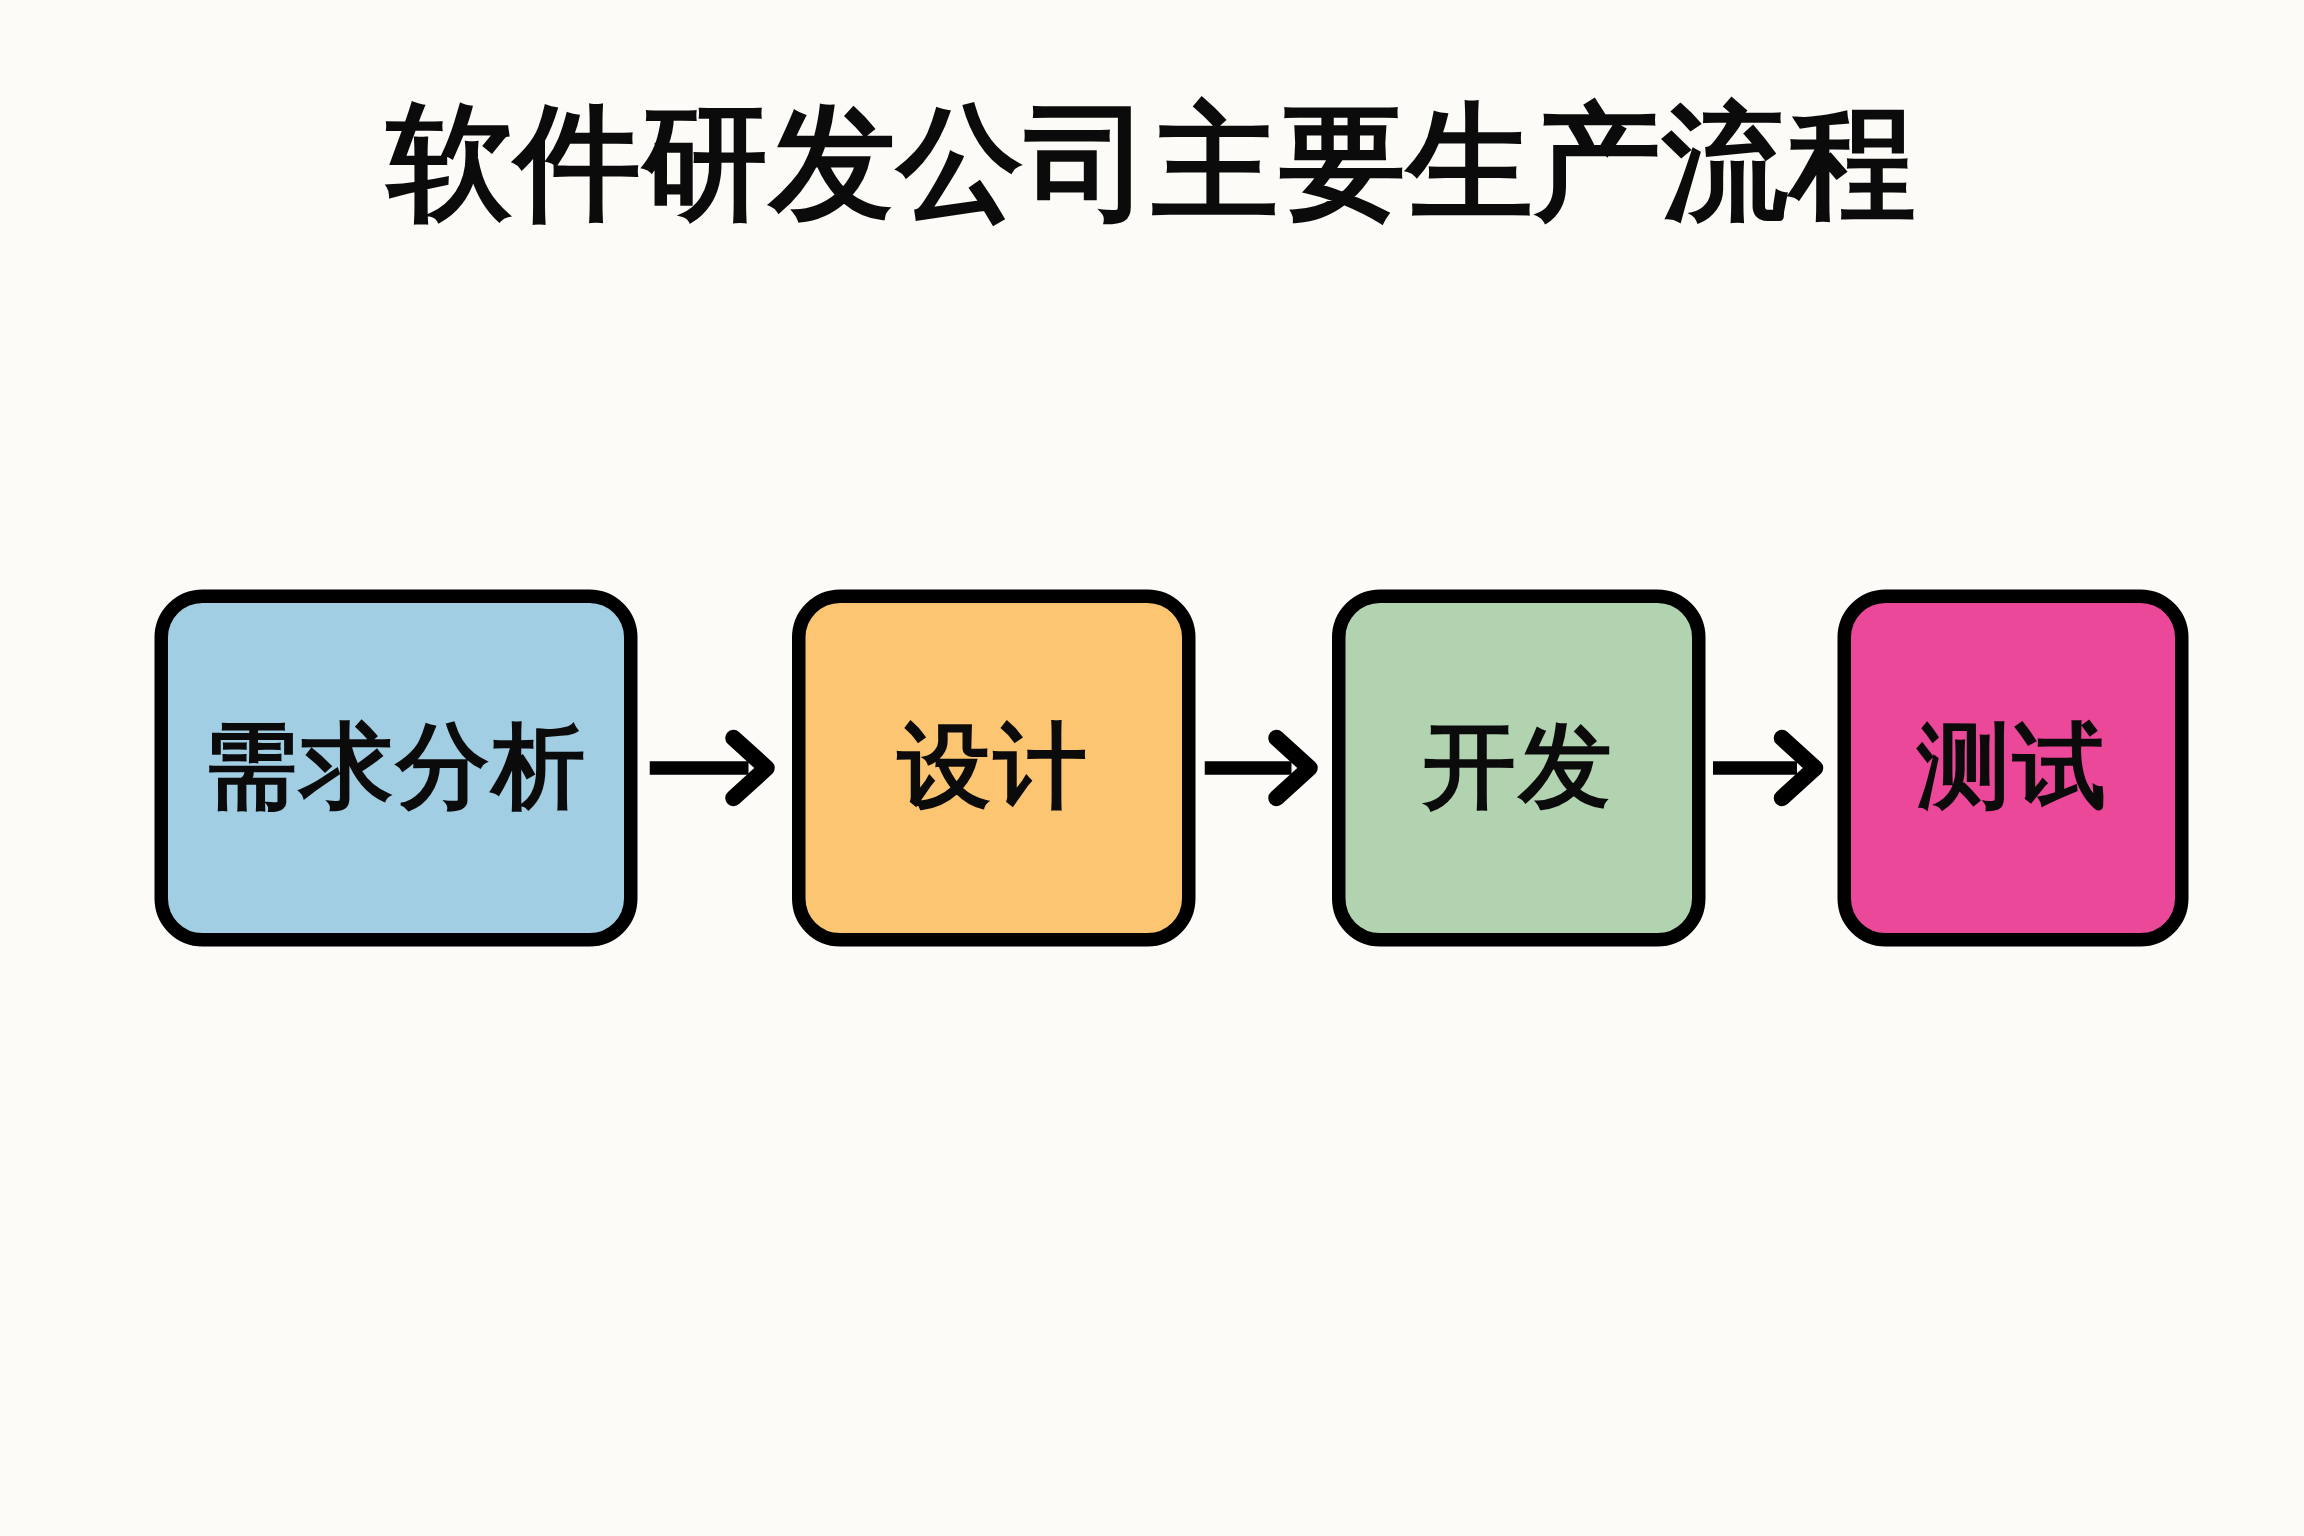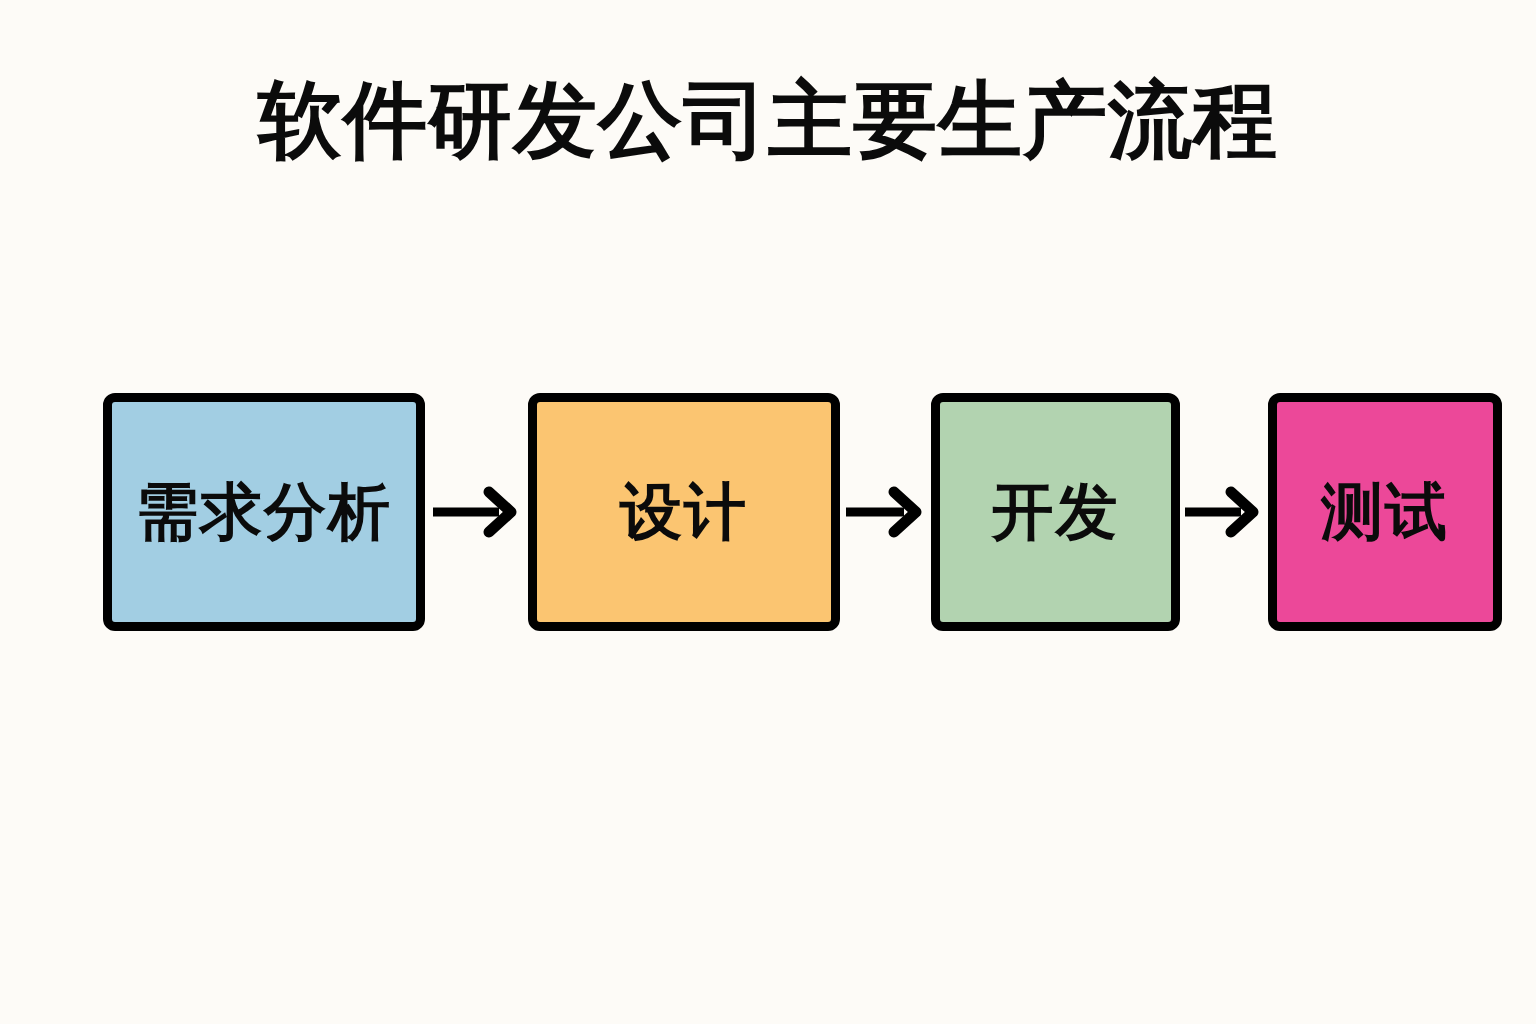--- a/index.html
+++ b/index.html
@@ -14,21 +14,21 @@
     overflow: hidden;
     position: relative;
   }
   .canvas {
     position: relative;
     width: 1536px;
     height: 1024px;
   }
   .title {
     position: absolute;
-    top: 74px;
+    top: 62px;
     left: 0;
     width: 1536px;
     text-align: center;
     font-size: 84px;
     font-weight: bold;
     letter-spacing: 1px;
     color: #0b0b0b;
     line-height: 1.1;
     white-space: nowrap;
   }
@@ -39,36 +39,36 @@
     width: 1356px;
     height: 238px;
     display: flex;
     flex-direction: row;
     align-items: center;
   }
   .node {
     box-sizing: border-box;
     height: 238px;
     border: 9px solid #000000;
-    border-radius: 12px;
+    border-radius: 32px;
     display: flex;
     align-items: center;
     justify-content: center;
     flex: none;
   }
   .node-label {
     font-size: 62px;
     font-weight: bold;
     color: #0b0b0b;
     letter-spacing: 2px;
     white-space: nowrap;
     line-height: 1;
   }
   .node-1 { width: 322px; background: #a2cee3; }
-  .node-2 { width: 312px; background: #fbc571; }
+  .node-2 { width: 269px; background: #fbc571; }
   .node-3 { width: 249px; background: #b2d3b0; }
   .node-4 { width: 234px; background: #ec4899; }
 
   .connector {
     flex: none;
     height: 60px;
     display: flex;
     align-items: center;
     justify-content: center;
   }

